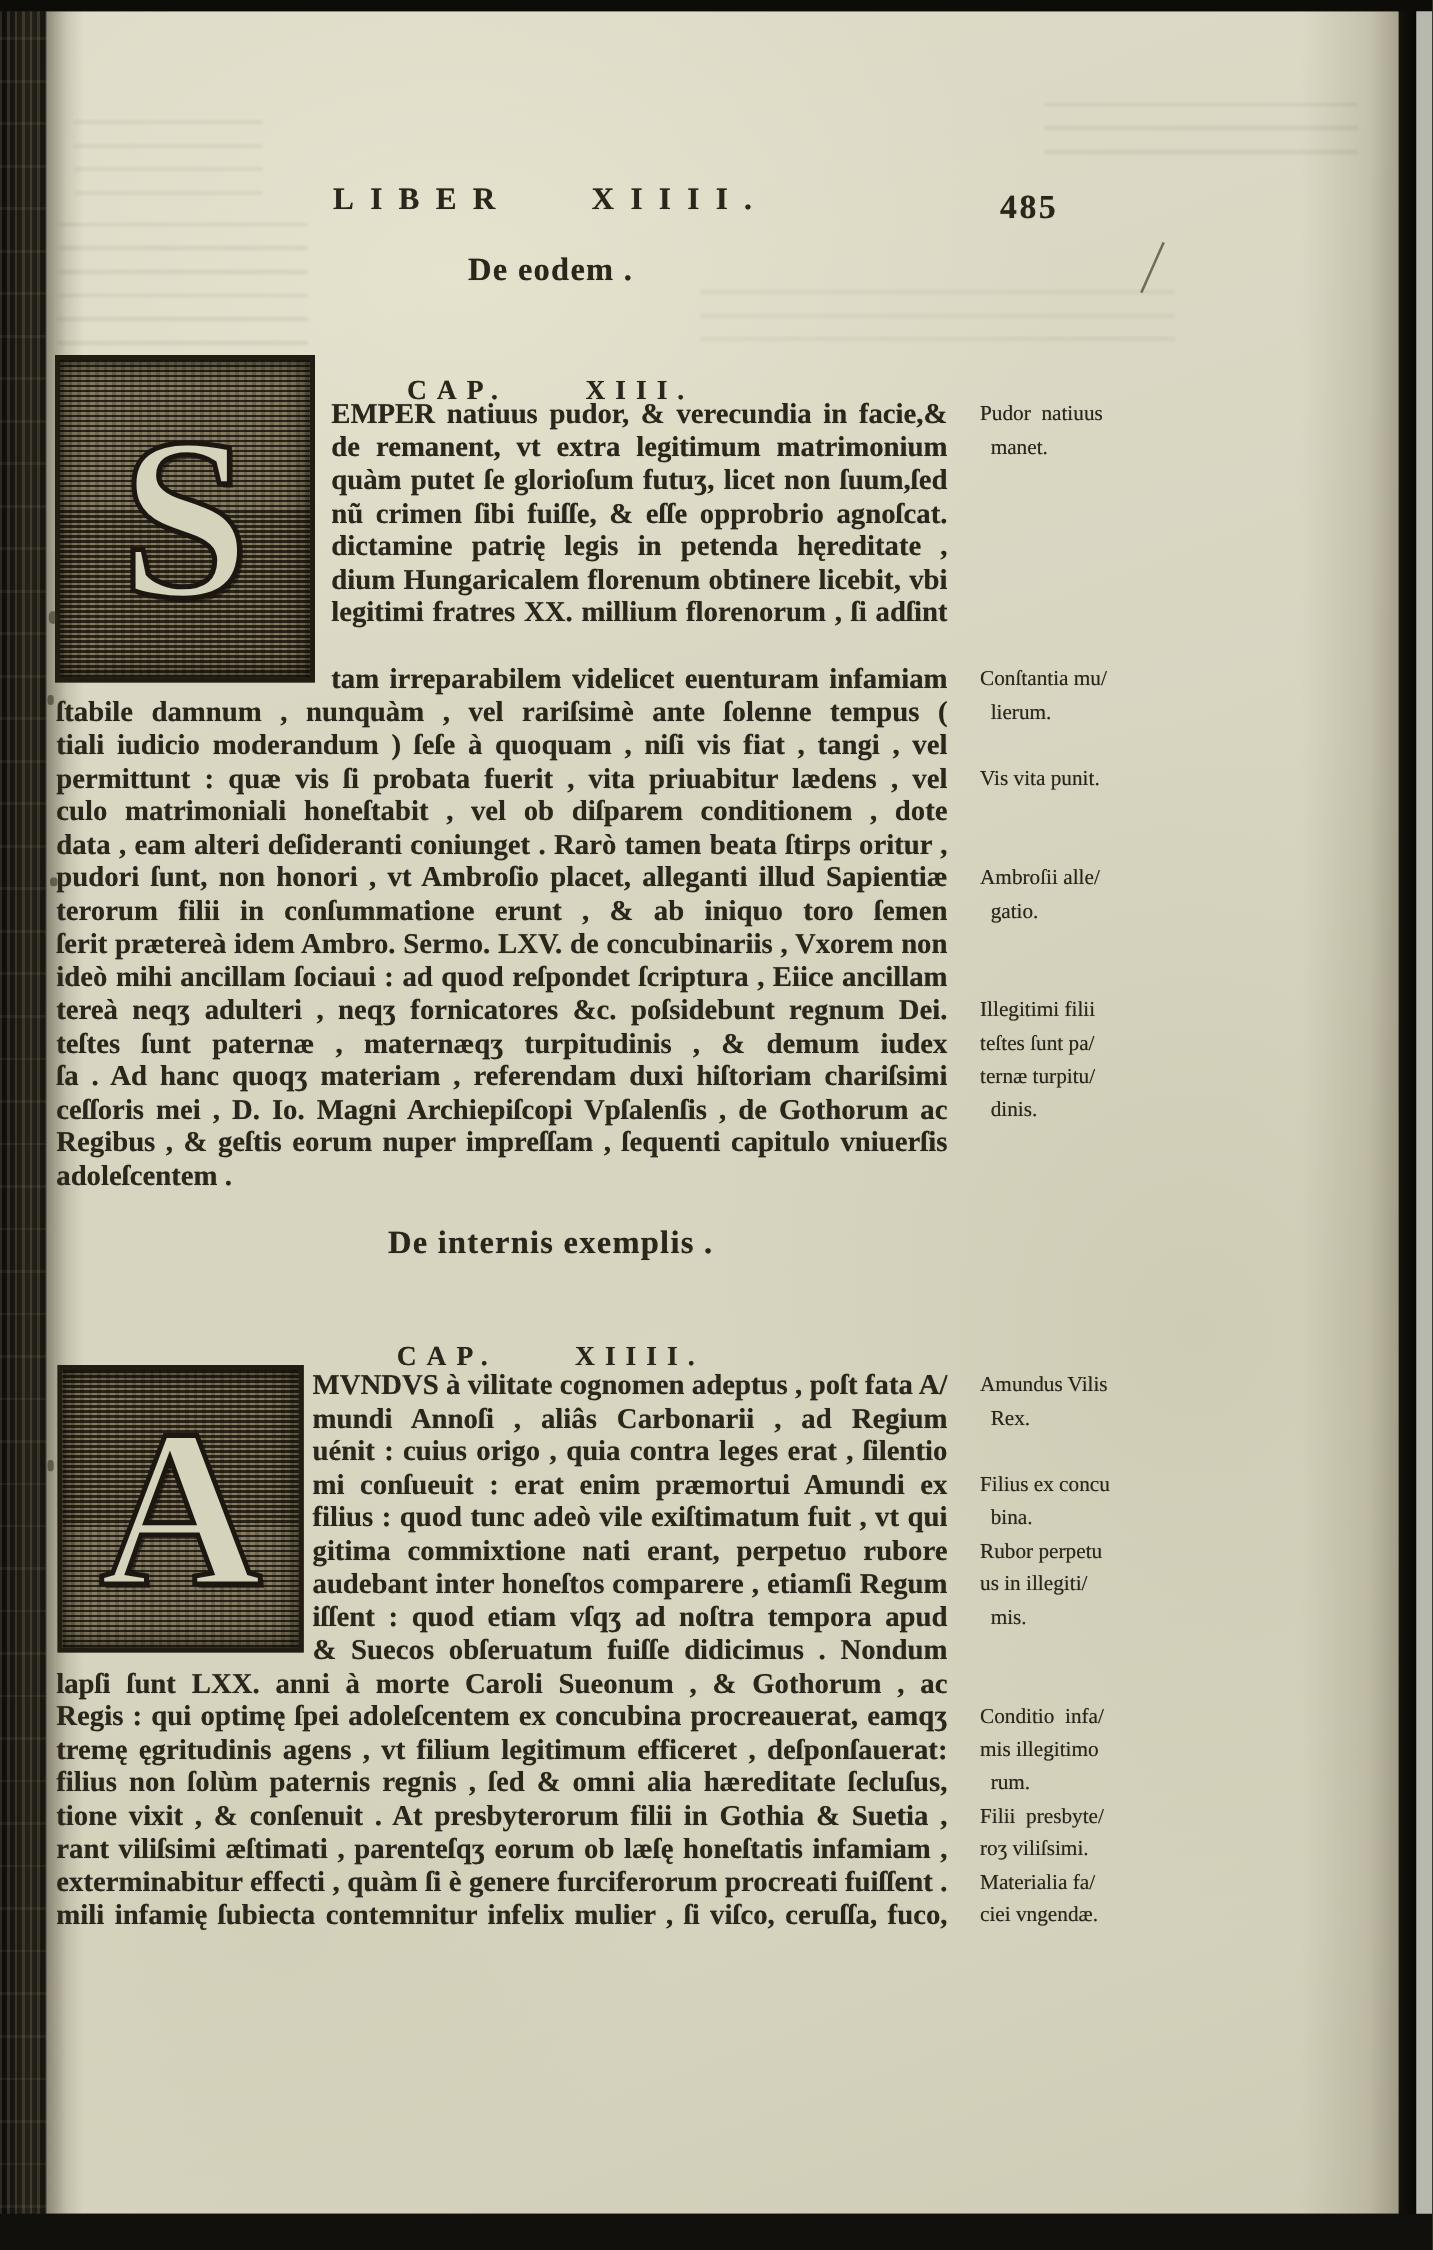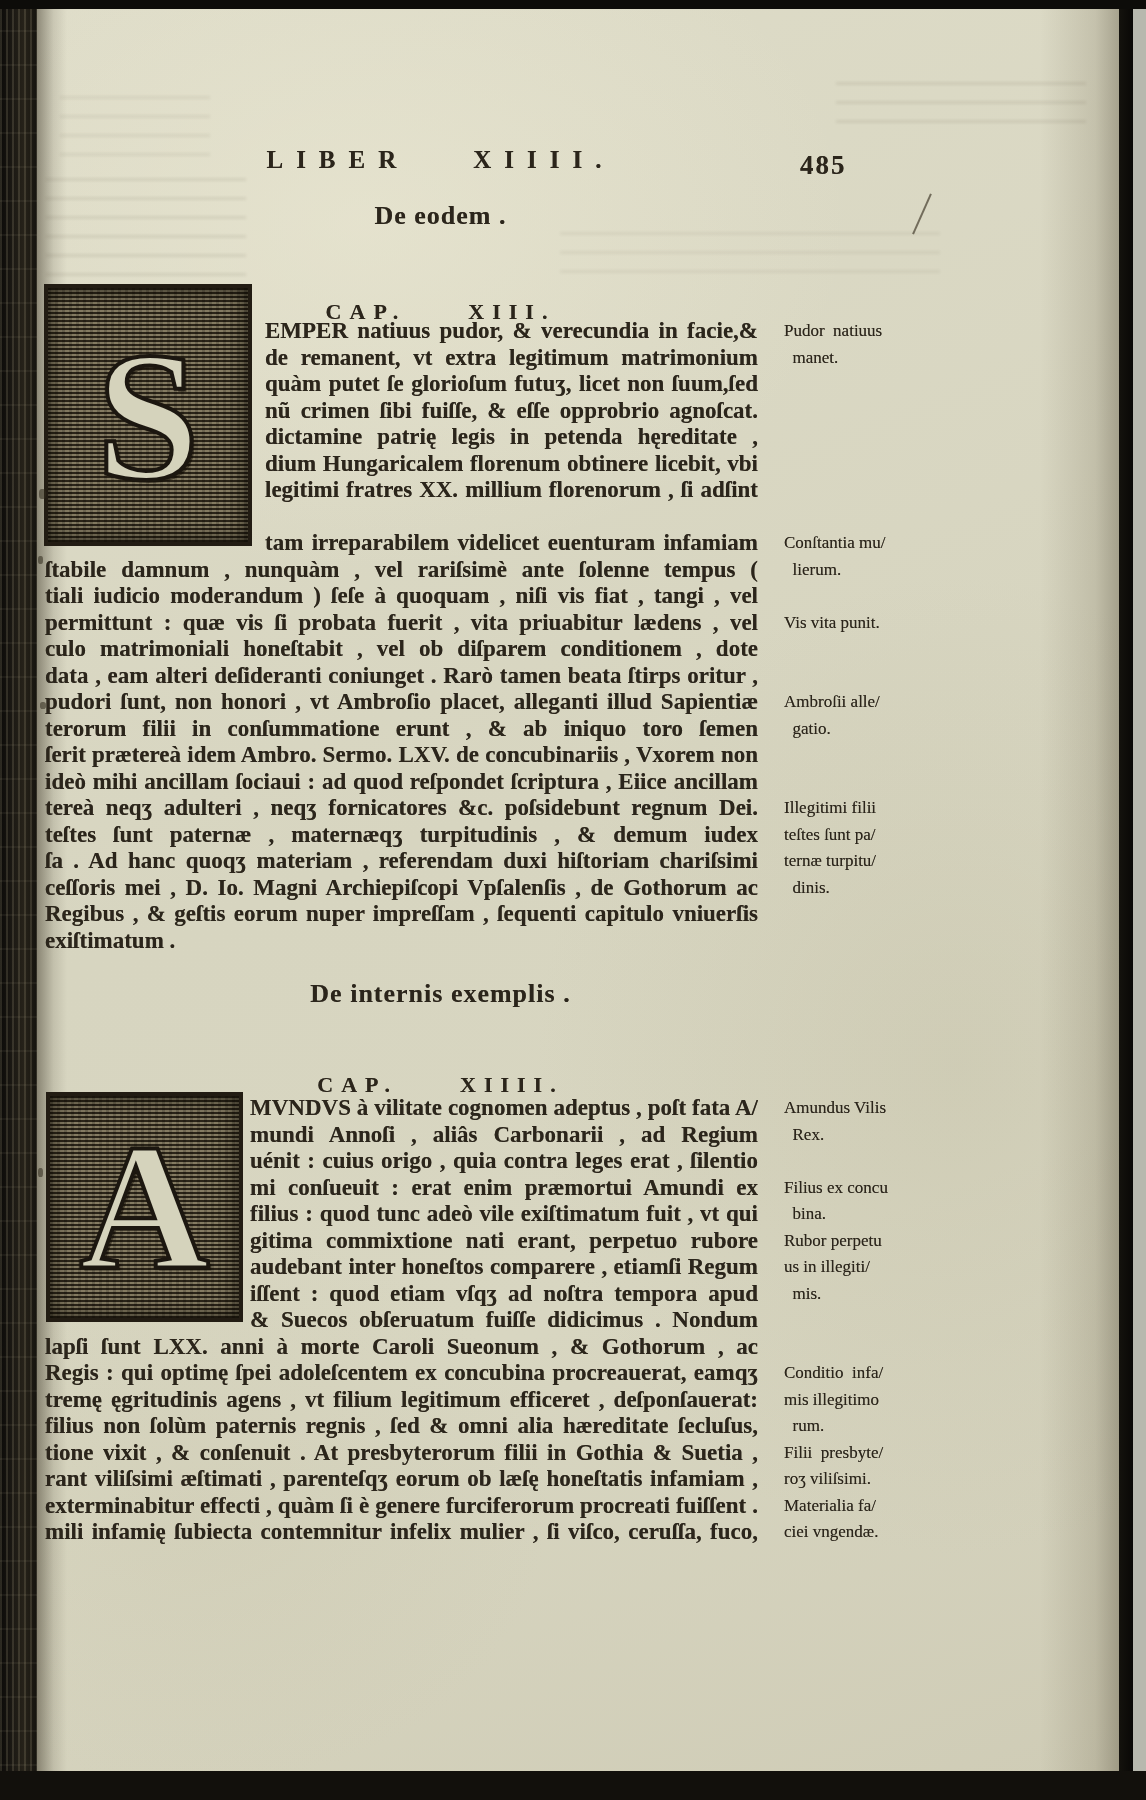--- a/index.html
+++ b/index.html
@@ -221,21 +221,21 @@
       </div>
       <div class="row">
         <div class="line">ceſſoris mei , D. Io. Magni Archiepiſcopi Vpſalenſis , de Gothorum ac Sueonum</div>
         <div class="note">  dinis.</div>
       </div>
       <div class="row">
         <div class="line">Regibus , &amp; geſtis eorum nuper impreſſam , ſequenti capitulo vniuerſis hominibus</div>
         <div class="note"></div>
       </div>
       <div class="row">
-        <div class="line short">exiſtimatum .</div>
+        <div class="line short">adoleſcentem .</div>
         <div class="note"></div>
       </div>
     </div>
 
   <div class="sec-head h2 ink">De internis exemplis .</div>
   <div class="cap-line c2 ink">
     <span>CAP.</span>
     <span>XIIII.</span>
   </div>
 

